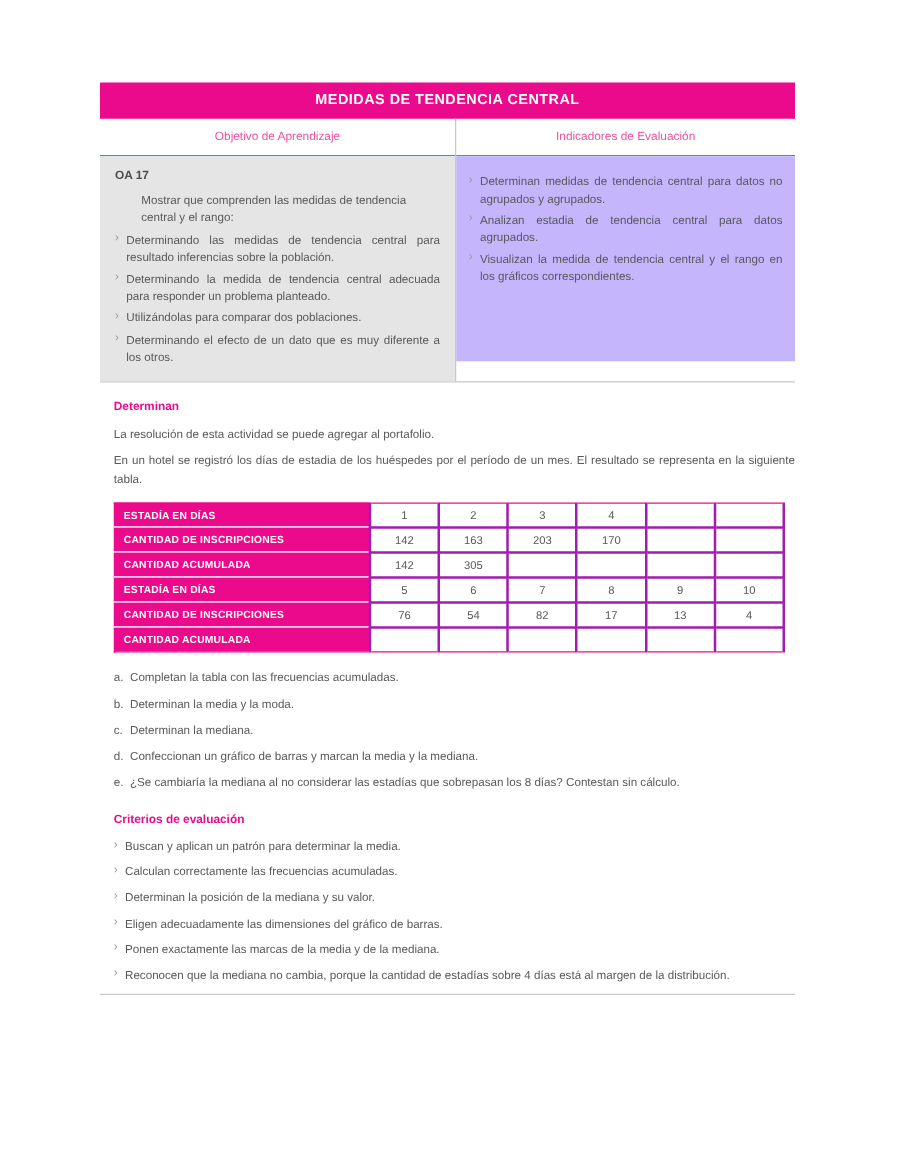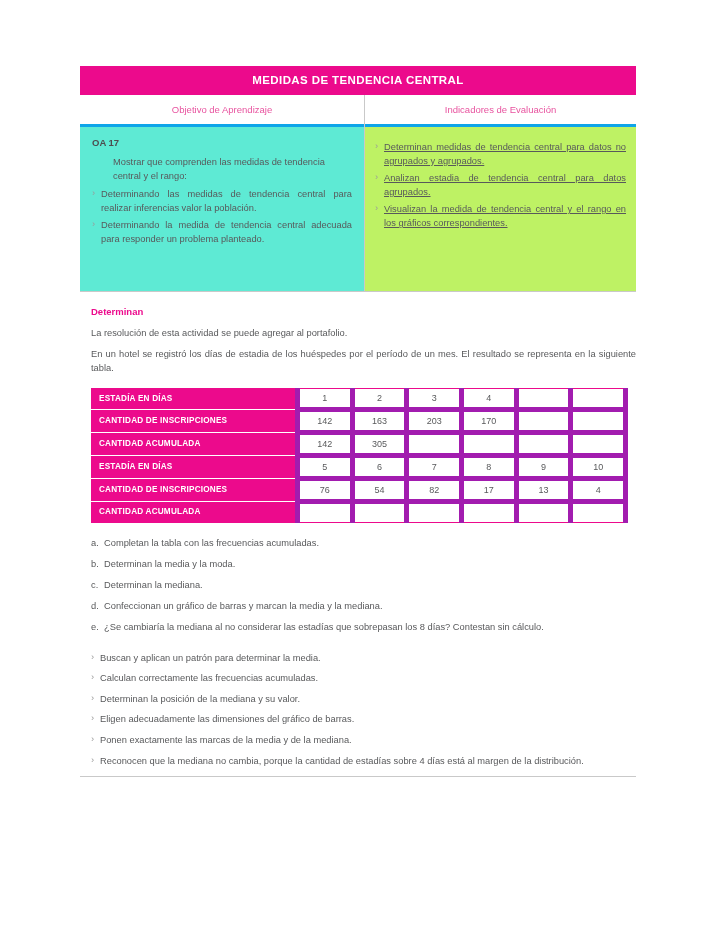--- a/index.html
+++ b/index.html
@@ -48,34 +48,33 @@
   }
   .oa-col-right {
     flex: 1;
     box-sizing: border-box;
   }
   .col-head {
     text-align: center;
     color: #e8539f;
     font-size: 9.5px;
     padding: 9px 0 9px 0;
-    border-bottom: 3px solid #0ea5e9;
+    border-bottom: 1px solid #0ea5e9;
   }
   .oa-body-left {
-    background: #5eead4;
+    background: #e5e5e5;
     padding: 10px 12px 12px 12px;
     min-height: 164px;
     box-sizing: border-box;
   }
   .oa-body-right {
-    background: #bef264;
+    background: #c4b5fd;
     padding: 10px 10px 12px 10px;
     min-height: 164px;
     box-sizing: border-box;
-    text-decoration: underline;
   }
   .oa-code {
     font-size: 9.5px;
     font-weight: bold;
     color: #4d4d4f;
     margin-bottom: 7px;
   }
   .oa-intro {
     font-size: 9.3px;
     line-height: 1.52;
@@ -127,21 +126,21 @@
     margin: 12px 0 0 11px;
     width: 537px;
     border-collapse: collapse;
     table-layout: fixed;
   }
   .data-table td {
     height: 18px;
     font-size: 9px;
     text-align: center;
     color: #58595b;
-    border: 5px solid #a21caf;
+    border: 2px solid #a21caf;
     padding: 0;
   }
   .data-table td.rowlabel {
     background: #ec0a8c;
     color: #ffffff;
     font-weight: bold;
     font-size: 8.2px;
     text-align: left;
     padding-left: 7px;
     letter-spacing: 0.2px;
@@ -200,22 +199,24 @@
 
   <div class="banner">MEDIDAS DE TENDENCIA CENTRAL</div>
 
   <div class="oa-table">
     <div class="oa-col-left">
       <div class="col-head">Objetivo de Aprendizaje</div>
       <div class="oa-body-left">
         <div class="oa-code">OA 17</div>
         <div class="oa-intro">Mostrar que comprenden las medidas de tendencia central y el rango:</div>
         <ul class="arrow">
-          <li>Determinando las medidas de tendencia central para realizar inferencias valor la población.</li>
+          <li>Determinando las medidas de tendencia central para resultado inferencias sobre la población.</li>
           <li>Determinando la medida de tendencia central adecuada para responder un problema planteado.</li>
+          <li>Utilizándolas para comparar dos poblaciones.</li>
+          <li>Determinando el efecto de un dato que es muy diferente a los otros.</li>
         </ul>
       </div>
     </div>
     <div class="oa-col-right">
       <div class="col-head">Indicadores de Evaluación</div>
       <div class="oa-body-right">
         <ul class="arrow">
           <li>Determinan medidas de tendencia central para datos no agrupados y agrupados.</li>
           <li>Analizan estadia de tendencia central para datos agrupados.</li>
           <li>Visualizan la medida de tendencia central y el rango en los gráficos correspondientes.</li>
@@ -289,20 +290,21 @@
 
   <ol class="letters">
     <li><span class="mk">a.</span><span>Completan la tabla con las frecuencias acumuladas.</span></li>
     <li><span class="mk">b.</span><span>Determinan la media y la moda.</span></li>
     <li><span class="mk">c.</span><span>Determinan la mediana.</span></li>
     <li><span class="mk">d.</span><span>Confeccionan un gráfico de barras y marcan la media y la mediana.</span></li>
     <li><span class="mk">e.</span><span>¿Se cambiaría la mediana al no considerar las estadías que sobrepasan los 8 días? Contestan sin cálculo.</span></li>
   </ol>
 
   <div class="criteria">
+    <div class="sec-title">Criterios de evaluación</div>
     <ul class="arrow">
       <li>Buscan y aplican un patrón para determinar la media.</li>
       <li>Calculan correctamente las frecuencias acumuladas.</li>
       <li>Determinan la posición de la mediana y su valor.</li>
       <li>Eligen adecuadamente las dimensiones del gráfico de barras.</li>
       <li>Ponen exactamente las marcas de la media y de la mediana.</li>
       <li>Reconocen que la mediana no cambia, porque la cantidad de estadías sobre 4 días está al margen de la distribución.</li>
     </ul>
     <div class="bottom-rule"></div>
   </div>

